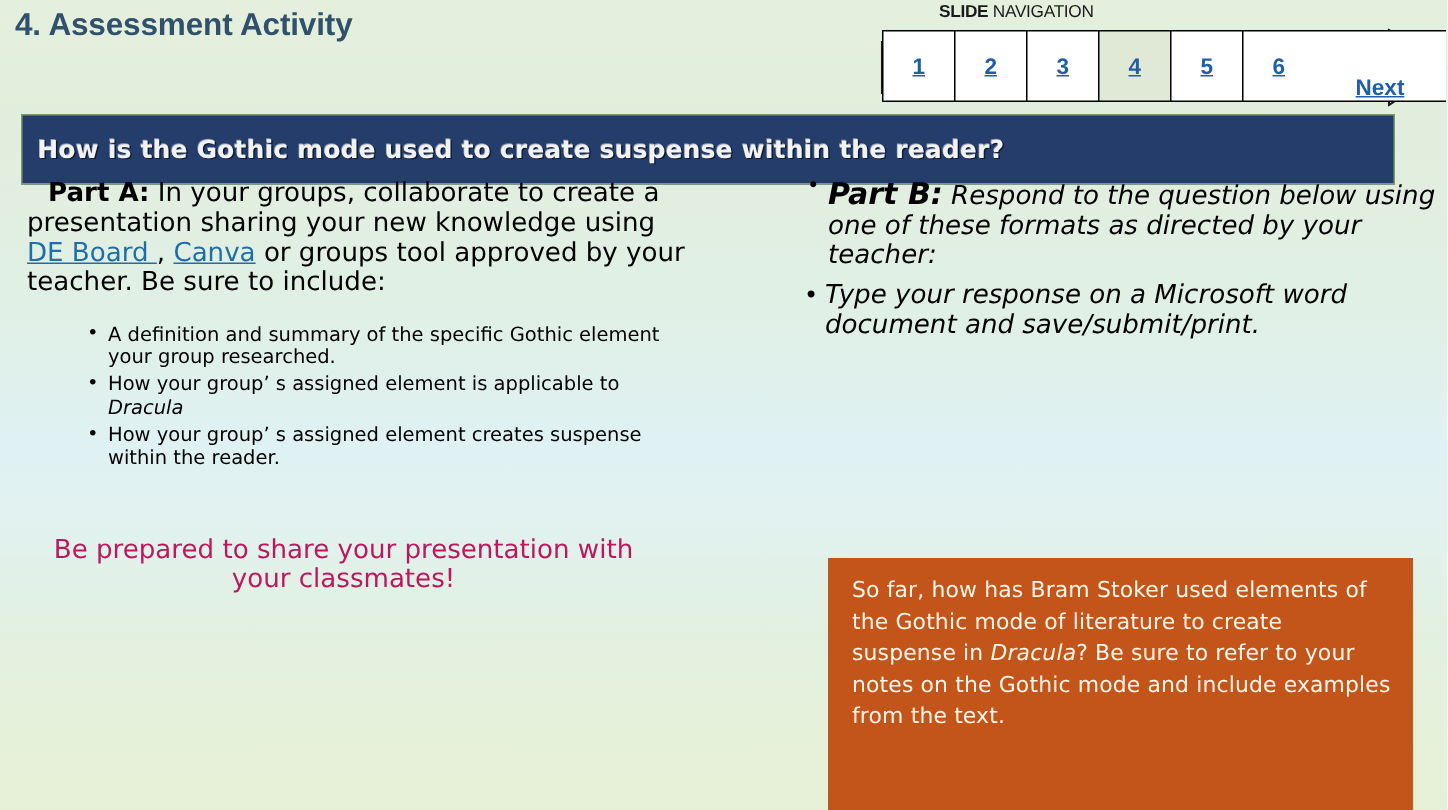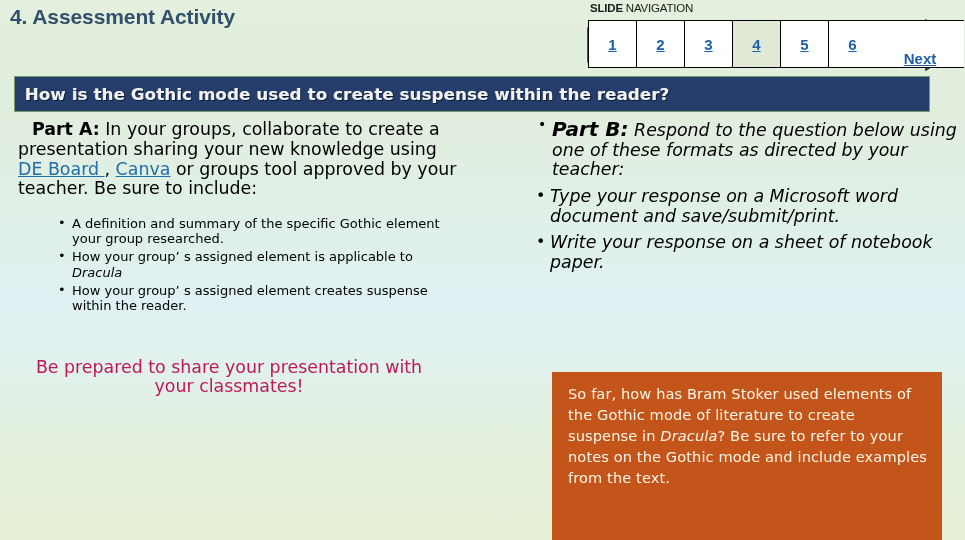--- a/index.html
+++ b/index.html
@@ -47,21 +47,21 @@
   .nav-label {
     position: absolute;
     left: 4px;
     top: 0px;
     font-family: "Liberation Sans", sans-serif;
     font-size: 11.5px;
     color: #1a1a1a;
     white-space: nowrap;
     letter-spacing: -0.2px;
   }
-  .nav-label b { font-weight: bold; }
+  .nav-label b { font-weight: bold; margin-left: 36px; }
   .nav-label span.light { font-weight: normal; }
 
   .nav-arrow {
     position: absolute;
     left: 0px;
     top: 17px;
     width: 379px;
     height: 52px;
   }
   .nav-arrow svg { display: block; }
@@ -104,21 +104,21 @@
     border-right: none;
     background: #ffffff;
   }
 
   
   .banner {
     position: absolute;
     left: 14px;
     top: 76px;
     width: 916px;
-    height: 36px;
+    height: 47px;
     background: #243d6b;
     border: 1.5px solid #7a9c6a;
     display: flex;
     align-items: center;
   }
   .banner-text {
     padding-left: 10px;
     font-family: "DejaVu Sans", sans-serif;
     font-size: 16.5px;
     font-weight: bold;
@@ -294,19 +294,18 @@
     <li><span>How your group’  s assigned element creates suspense within the reader.</span></li>
   </ul>
 
   <div class="closing">Be prepared to share your presentation with your classmates!</div>
 </div>
 
 <div class="col-right">
   <ul class="rlist">
     <li class="first"><b>Part B:</b><span class="rest"> Respond to the question below using one of these formats as directed by your teacher:</span></li>
     <li><span>Type your response on a Microsoft word document and save/submit/print.</span></li>
-    <li><span>Write your response on a sheet of notebook paper.</span></li>
   </ul>
 </div>
 
 <div class="callout">
   <p><span>So far, how has Bram Stoker used elements of the Gothic mode of literature to create suspense in </span><i>Dracula</i><span>? Be sure to refer to your notes on the Gothic mode and include examples from the text.</span></p>
 </div>
 
 </body></html>

